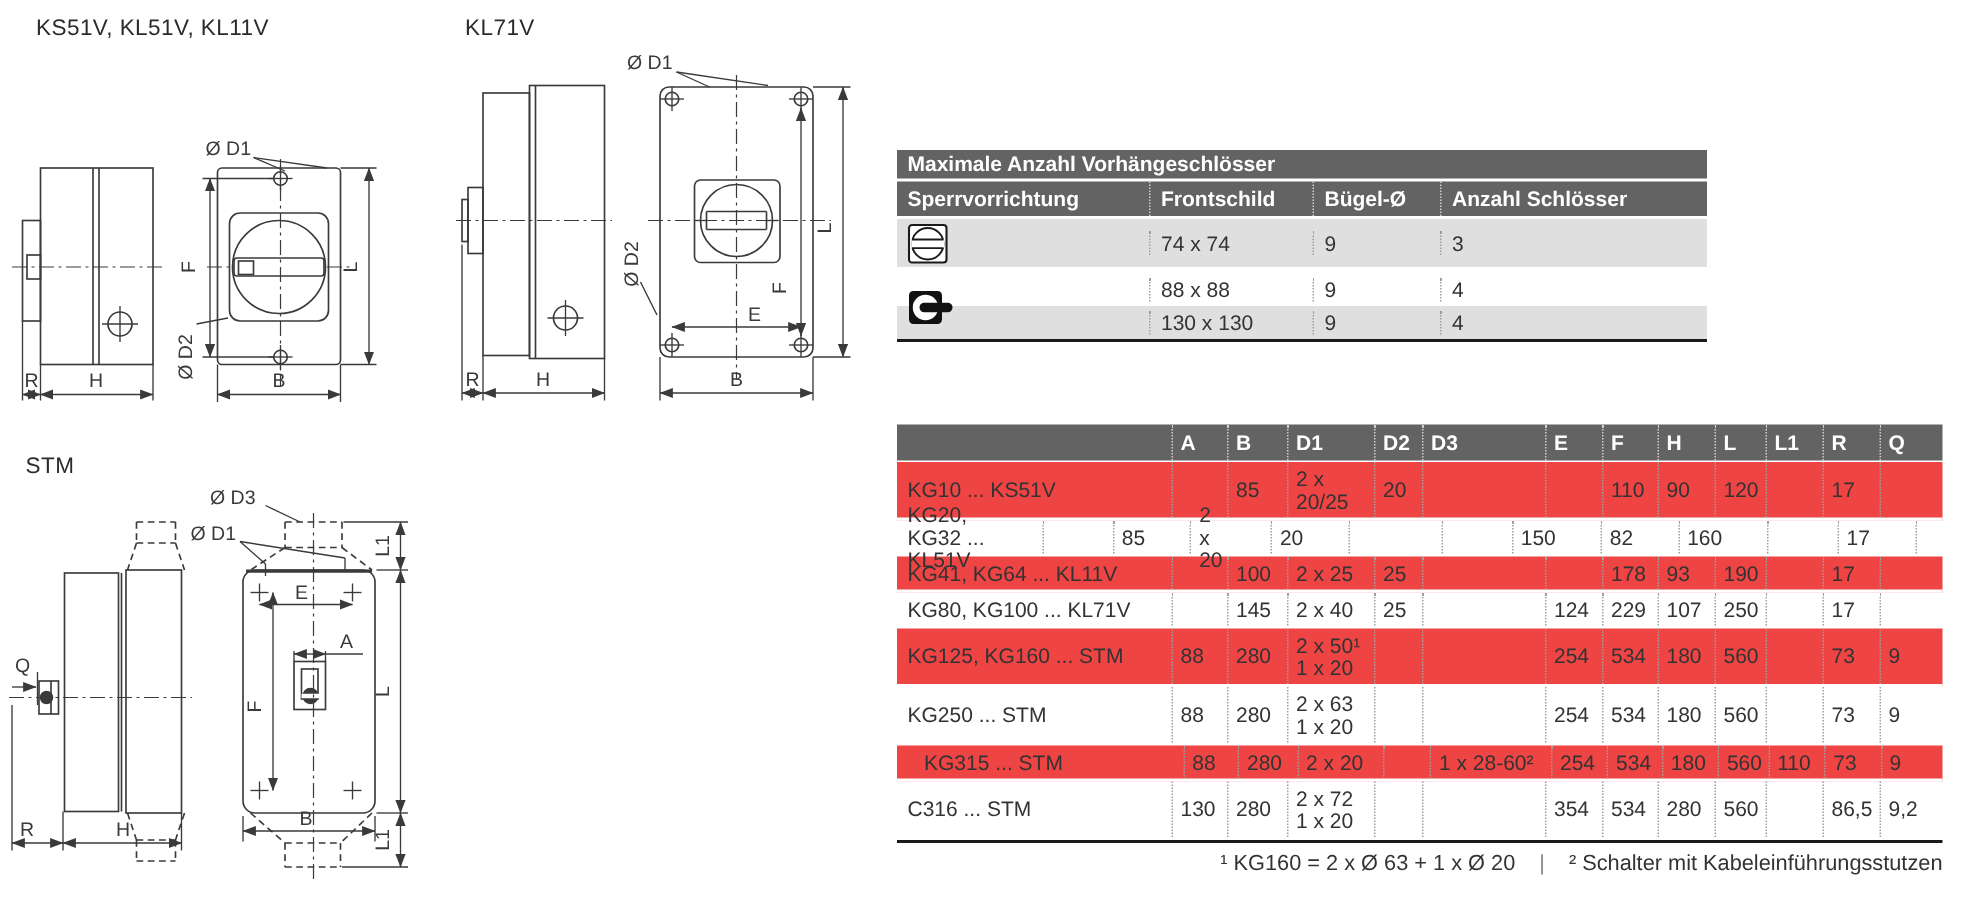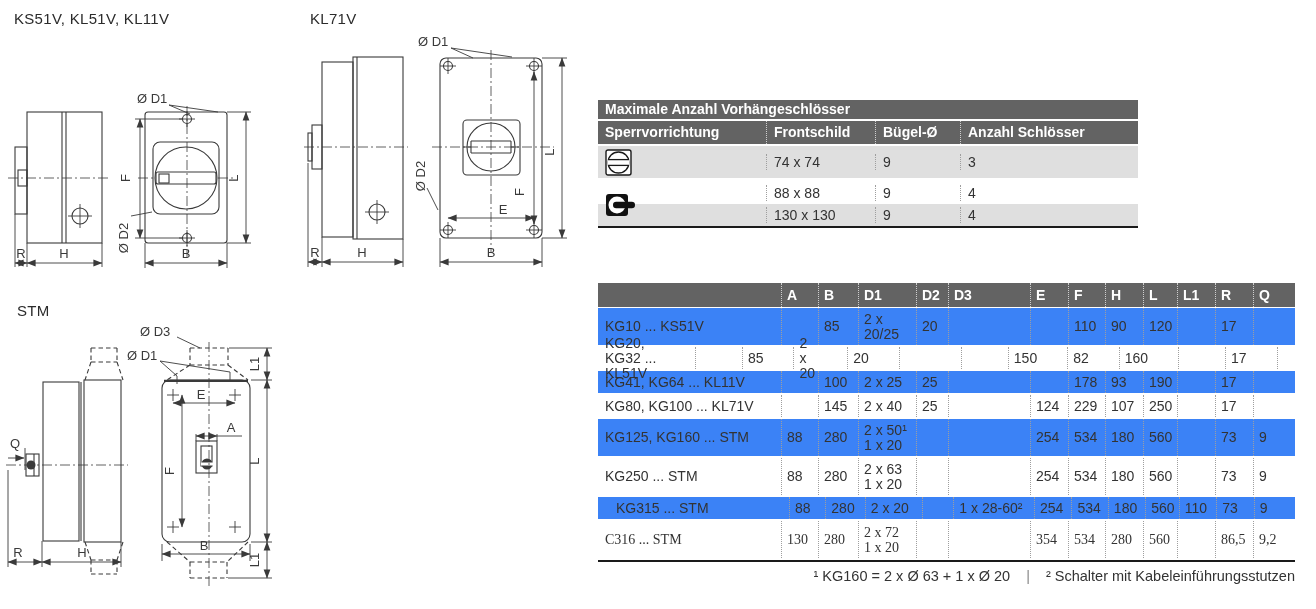--- a/index.html
+++ b/index.html
@@ -36,21 +36,21 @@
   
   .dimtbl{position:absolute;left:598px;top:283px;width:697px;border-bottom:2px solid #1a1a1a;}
   .dim-head{display:flex;height:24px;background:#636363;margin-bottom:1px;}
   .dim-head .dc{color:#fff;font-weight:bold;}
   .dc{box-sizing:border-box;padding-left:5px;display:flex;align-items:center;
       white-space:pre-line;line-height:15px;font-size:14px;color:#333;}
   .dc.lbl{padding-left:7px;}
   .dsep{border-left:1px dotted #9e9e9e;}
   .dim-head .dsep{border-left:1px dotted #cfcfcf;}
   .dim-row{display:flex;border-bottom:2px solid #fff;}
-  .rg{background:#3b82f6;}
+  .rg{background:#ef4444;}
   .rw{background:#fff;}
 
   .fnotes{position:absolute;left:598px;top:568px;width:697px;text-align:right;
           font-size:14.5px;color:#333;}
   .fnotes .fsep{color:#888;margin:0 16px;}
 </style>
 </head>
 <body>
 
 <div class="page">
@@ -59,21 +59,21 @@
     <defs>
       <marker id="aE" markerWidth="10" markerHeight="10" refX="8.6" refY="5" orient="auto" markerUnits="userSpaceOnUse">
         <path d="M0,1.6 L9,5 L0,8.4 Z" fill="#3a3a3a"></path>
       </marker>
       <marker id="aS" markerWidth="10" markerHeight="10" refX="1.4" refY="5" orient="auto" markerUnits="userSpaceOnUse">
         <path d="M10,1.6 L1,5 L10,8.4 Z" fill="#3a3a3a"></path>
       </marker>
     </defs>
   </svg>
 
-  <div class="dwg-title" style="left:14px;top:10px">KS51V, KL51V, KL11V</div>
+  <div class="dwg-title" style="left:24px;top:10px">KS51V, KL51V, KL11V</div>
   <div class="dwg-title" style="left:310px;top:10px">KL71V</div>
   <div class="dwg-title" style="left:17px;top:302px">STM</div>
 
   <svg class="dwg" style="left:4px;top:6px" width="300" height="286" viewBox="0 0 300 286">
 
     <g class="ln">
       <rect x="23" y="106" width="75" height="131"></rect>
       <line x1="58" y1="106" x2="58" y2="237"></line>
       <line x1="62" y1="106" x2="62" y2="237"></line>
       <rect x="11" y="141" width="12" height="67"></rect>
@@ -462,21 +462,21 @@
         <div class="dc dsep" style="width: 32px;"></div>
         <div class="dc dsep" style="width: 82px;">1 x 28-60²</div>
         <div class="dc dsep" style="width: 38px;">254</div>
         <div class="dc dsep" style="width: 37px;">534</div>
         <div class="dc dsep" style="width: 38px;">180</div>
         <div class="dc dsep" style="width: 34px;">560</div>
         <div class="dc dsep" style="width: 38px;">110</div>
         <div class="dc dsep" style="width: 38px;">73</div>
         <div class="dc dsep" style="width: 42px;">9</div>
       </div>
-      <div class="dim-row rw" style="height: 37px; font-family: Liberation Serif, serif;">
+      <div class="dim-row rw" style="height: 37px;">
         <div class="dc lbl" style="width: 183px;">C316 ... STM</div>
         <div class="dc dsep" style="width: 37px;">130</div>
         <div class="dc dsep" style="width: 40px;">280</div>
         <div class="dc dsep" style="width: 58px;">2 x 72
 1 x 20</div>
         <div class="dc dsep" style="width: 32px;"></div>
         <div class="dc dsep" style="width: 82px;"></div>
         <div class="dc dsep" style="width: 38px;">354</div>
         <div class="dc dsep" style="width: 37px;">534</div>
         <div class="dc dsep" style="width: 38px;">280</div>

